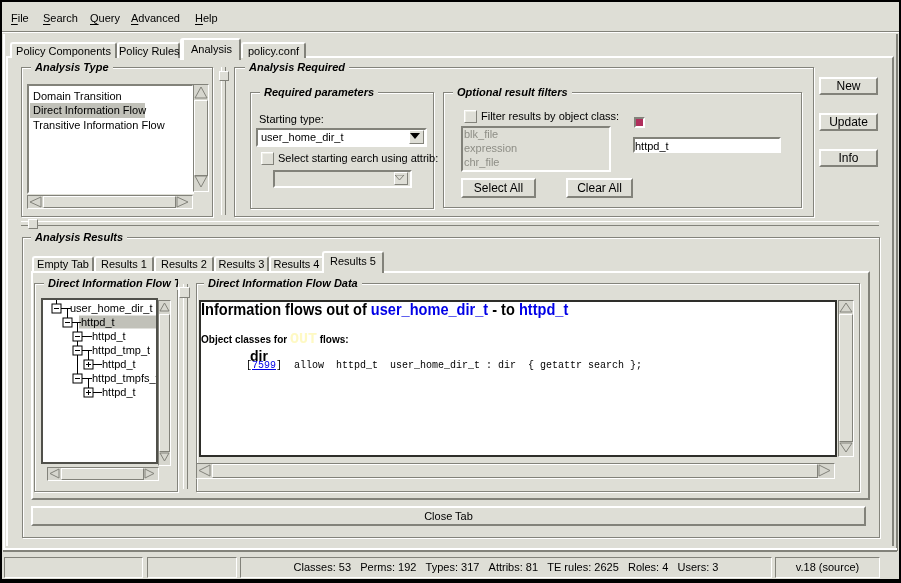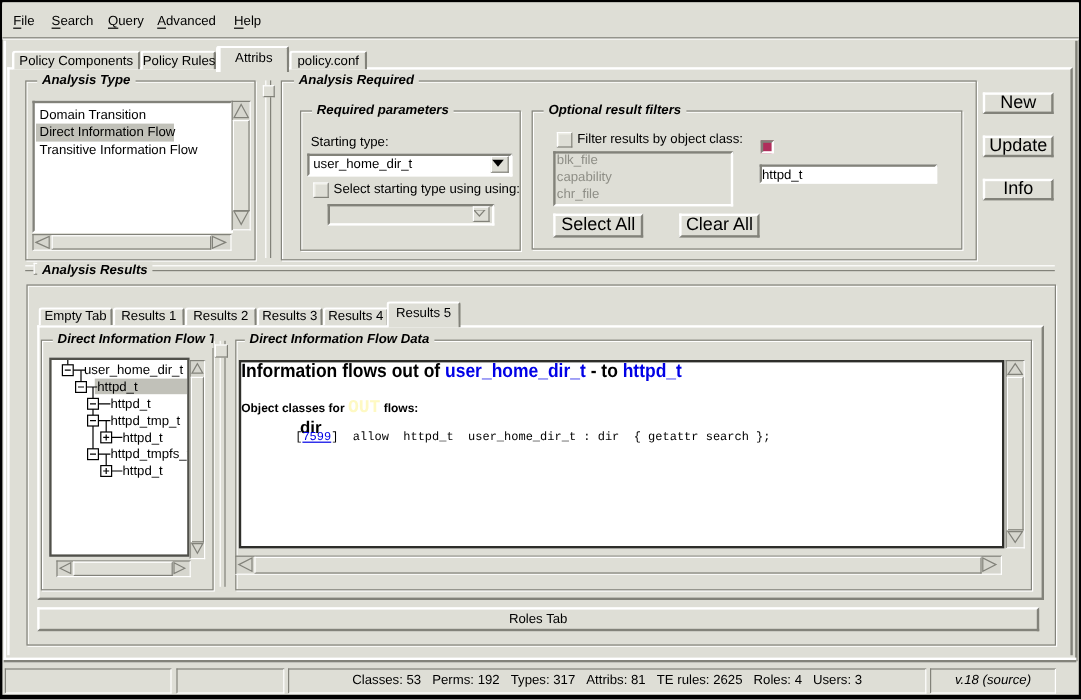--- a/index.html
+++ b/index.html
@@ -5,21 +5,21 @@
 body{width:901px;height:583px;overflow:hidden;font-family:"Liberation Sans",sans-serif;}
 #win{position:relative;width:901px;height:583px;background:#000;}
 #bg{position:absolute;left:2px;top:2px;width:897px;height:577px;background:#deded6;}
 .abs{position:absolute;}
 .raised{border:2px solid;border-color:#fff #82827a #82827a #fff;}
 .raised1{border:1px solid;border-color:#fff #82827a #82827a #fff;}
 .sunken{border:2px solid;border-color:#82827a #fff #fff #82827a;}
 .sunken1{border:1px solid;border-color:#82827a #fff #fff #82827a;}
 .groove{border:1px solid #84847c;box-shadow:1px 1px 0 #fff,inset 1px 1px 0 #fff;}
 .cap{position:absolute;top:-8px;left:8px;background:#deded6;padding:0 4px;font-style:italic;font-weight:bold;font-size:11px;line-height:14px;white-space:nowrap;}
-.btn{background:#deded6;border:2px solid;border-color:#fff #82827a #82827a #fff;text-align:center;font-size:15px;color:#000;white-space:nowrap;}
+.btn{background:#deded6;border:2px solid;border-color:#fff #82827a #82827a #fff;text-align:center;font-size:12px;color:#000;white-space:nowrap;}
 .t12{font-size:11px;line-height:14px;color:#000;white-space:nowrap;}
 .t11{font-size:11px;line-height:14px;color:#000;white-space:nowrap;}
 .sb{background:#d6d6ce;border:1px solid;border-color:#82827a #fff #fff #82827a;}
 .thumb{position:absolute;background:#deded6;border:1px solid;border-color:#fff #82827a #82827a #fff;}
 .tab{position:absolute;background:#deded6;border-top:2px solid #fff;border-left:2px solid #fff;border-right:2px solid #82827a;border-radius:3px 3px 0 0;text-align:center;font-size:11px;white-space:nowrap;}
 .cbbox{position:absolute;width:11px;height:11px;background:#deded6;border:1px solid;border-color:#fff #82827a #82827a #fff;box-shadow:inset 1px 1px 0 #eeeee6;}
 u{text-decoration:underline;text-underline-offset:2px;}
 .mono{font-family:"Liberation Mono",monospace;font-size:10px;white-space:pre;color:#000;}
 </style></head>
 <body>
@@ -34,21 +34,21 @@
 <div class="abs t12" style="left:195px;top:11px;"><u>H</u>elp</div>
 
 <div class="abs" style="left:3px;top:34px;width:891px;height:517px;border-left:2px solid #fff;border-right:2px solid #82827a;"></div>
 <div class="abs" style="left:3px;top:548px;width:894px;height:2px;background:#fff;border-bottom:2px solid #82827a;"></div>
 
 <div class="abs" style="left:6px;top:56px;width:884px;height:488px;background:#deded6;border-top:2px solid #fff;border-left:2px solid #fff;border-right:2px solid #82827a;"></div>
 
 <div class="tab" style="left:10px;top:42px;width:103px;height:14px;line-height:14px;z-index:3;">Policy Components</div>
 <div class="tab" style="left:117px;top:42px;width:59px;height:14px;line-height:14px;z-index:3;">Policy Rules</div>
 <div class="tab" style="left:241px;top:42px;width:61px;height:14px;line-height:14px;z-index:3;">policy.conf</div>
-<div class="tab" style="left:180px;top:38px;width:55px;height:20px;line-height:18px;z-index:4;border-bottom:0;border-left:4px solid #fff;">Attribs</div>
+<div class="tab" style="left:180px;top:38px;width:55px;height:20px;line-height:18px;z-index:4;border-bottom:0;border-left:4px solid #fff;">Analysis</div>
 
 <div class="abs groove" style="left:21px;top:67px;width:190px;height:148px;"></div>
 <div class="abs cap" style="left:31px;top:60px;">Analysis Type</div>
 
 <div class="abs sunken" style="left:27px;top:84px;width:163px;height:106px;background:#fff;"></div>
 <div class="abs t12" style="left:33px;top:89px;">Domain Transition</div>
 <div class="abs" style="left:30px;top:103px;width:115px;height:15px;background:#c1c1b9;"></div>
 <div class="abs t12" style="left:33px;top:103px;">Direct Information Flow</div>
 <div class="abs t12" style="left:33px;top:118px;">Transitive Information Flow</div>
 
@@ -79,50 +79,50 @@
 <div class="abs groove" style="left:250px;top:92px;width:182px;height:115px;"></div>
 <div class="abs cap" style="left:260px;top:85px;">Required parameters</div>
 <div class="abs t12" style="left:259px;top:112px;">Starting type:</div>
 <div class="abs sunken" style="left:256px;top:128px;width:167px;height:15px;background:#fff;"></div>
 <div class="abs t12" style="left:261px;top:130px;">user_home_dir_t</div>
 <div class="abs raised1" style="left:409px;top:130px;width:13px;height:12px;background:#deded6;"></div>
 <svg class="abs" style="left:410px;top:133px;" width="11" height="7">
       <polygon points="0,0 10,0 5,6" fill="#000"></polygon>
     </svg>
 <div class="cbbox" style="left:261px;top:152px;"></div>
-<div class="abs t12" style="left:278px;top:151px;">Select starting type using using:</div>
+<div class="abs t12" style="left:278px;top:151px;">Select starting earch using attrib:</div>
 <div class="abs sunken" style="left:273px;top:170px;width:135px;height:14px;background:#deded6;"></div>
 <div class="abs raised1" style="left:394px;top:172px;width:12px;height:11px;background:#deded6;"></div>
 <svg class="abs" style="left:395px;top:175px;" width="10" height="6">
       <polygon points="0,0 9,0 4.5,5" fill="none" stroke="#82827a"></polygon>
     </svg>
 
 <div class="abs groove" style="left:443px;top:92px;width:357px;height:114px;"></div>
 <div class="abs cap" style="left:453px;top:85px;">Optional result filters</div>
 <div class="cbbox" style="left:464px;top:110px;"></div>
 <div class="abs t12" style="left:481px;top:109px;">Filter results by object class:</div>
 <div class="abs sunken" style="left:461px;top:126px;width:146px;height:42px;"></div>
 <div class="abs t11" style="left:464px;top:127px;color:#8e8e86;">blk_file</div>
-<div class="abs t11" style="left:464px;top:141px;color:#8e8e86;">capability</div>
+<div class="abs t11" style="left:464px;top:141px;color:#8e8e86;">expression</div>
 <div class="abs t11" style="left:464px;top:155px;color:#8e8e86;">chr_file</div>
 <div class="btn abs" style="left:461px;top:178px;width:71px;height:16px;line-height:16px;">Select All</div>
 <div class="btn abs" style="left:543px;top:178px;width:63px;height:16px;line-height:16px;margin-left:23px;">Clear All</div>
 <div class="abs" style="left:634px;top:117px;width:7px;height:7px;border:2px solid;border-color:#82827a #fff #fff #82827a;background:#b02e5c;"></div>
 <div class="abs sunken" style="left:633px;top:137px;width:144px;height:12px;background:#fff;"></div>
 <div class="abs t12" style="left:635px;top:139px;">httpd_t</div>
 
 <div class="btn abs" style="left:819px;top:77px;width:55px;height:14px;line-height:14px;">New</div>
 <div class="btn abs" style="left:819px;top:113px;width:55px;height:14px;line-height:14px;">Update</div>
 <div class="btn abs" style="left:819px;top:149px;width:55px;height:14px;line-height:14px;">Info</div>
 
 <div class="abs" style="left:21px;top:221px;width:858px;height:3px;border-top:1px solid #fff;border-bottom:1px solid #82827a;"></div>
 <div class="abs raised1" style="left:28px;top:219px;width:8px;height:8px;background:#deded6;"></div>
 
 <div class="abs groove" style="left:22px;top:237px;width:856px;height:299px;"></div>
-<div class="abs cap" style="left:31px;top:218px;">Analysis Results</div>
+<div class="abs cap" style="left:31px;top:230px;">Analysis Results</div>
 
 <div class="abs raised" style="left:31px;top:271px;width:835px;height:225px;background:#deded6;"></div>
 <div class="tab" style="left:32px;top:256px;width:58px;height:13px;line-height:13px;z-index:3;">Empty Tab</div>
 <div class="tab" style="left:94px;top:256px;width:56px;height:13px;line-height:13px;z-index:3;">Results 1</div>
 <div class="tab" style="left:154px;top:256px;width:56px;height:13px;line-height:13px;z-index:3;">Results 2</div>
 <div class="tab" style="left:214px;top:256px;width:51px;height:13px;line-height:13px;z-index:3;">Results 3</div>
 <div class="tab" style="left:269px;top:256px;width:51px;height:13px;line-height:13px;z-index:3;">Results 4</div>
 <div class="tab" style="left:322px;top:251px;width:58px;height:20px;line-height:17px;z-index:4;border-bottom:0;">Results 5</div>
 
 <div class="abs groove" style="left:34px;top:283px;width:142px;height:207px;"></div>
@@ -221,20 +221,20 @@
 
 <div class="abs sb" style="left:196px;top:463px;width:637px;height:14px;"></div>
 <div class="thumb" style="left:212px;top:464px;width:604px;height:12px;"></div>
 <svg class="abs" style="left:197px;top:464px;" width="15" height="13">
       <polygon points="2,6.5 13,1 13,12" fill="none" stroke="#82827a"></polygon>
     </svg>
 <svg class="abs" style="left:817px;top:464px;" width="15" height="13">
       <polygon points="13,6.5 2,1 2,12" fill="none" stroke="#82827a"></polygon>
     </svg>
 
-<div class="btn abs" style="left:31px;top:506px;width:831px;height:16px;line-height:16px;font-size:11px;">Roles Tab</div>
+<div class="btn abs" style="left:31px;top:506px;width:831px;height:16px;line-height:16px;font-size:11px;">Close Tab</div>
 
 <div class="abs sunken1" style="left:4px;top:557px;width:137px;height:19px;"></div>
 <div class="abs sunken1" style="left:147px;top:557px;width:88px;height:19px;"></div>
 <div class="abs sunken1" style="left:240px;top:557px;width:530px;height:19px;text-align:center;font-size:11px;line-height:19px;">Classes: 53&nbsp;&nbsp;&nbsp;Perms: 192&nbsp;&nbsp;&nbsp;Types: 317&nbsp;&nbsp;&nbsp;Attribs: 81&nbsp;&nbsp;&nbsp;TE rules: 2625&nbsp;&nbsp;&nbsp;Roles: 4&nbsp;&nbsp;&nbsp;Users: 3</div>
-<div class="abs sunken1" style="left:775px;top:557px;width:103px;height:19px;text-align:center;font-size:11px;line-height:19px;font-style:italic;">v.18 (source)</div>
+<div class="abs sunken1" style="left:775px;top:557px;width:103px;height:19px;text-align:center;font-size:11px;line-height:19px;">v.18 (source)</div>
 
 </div>
 
 </body></html>

